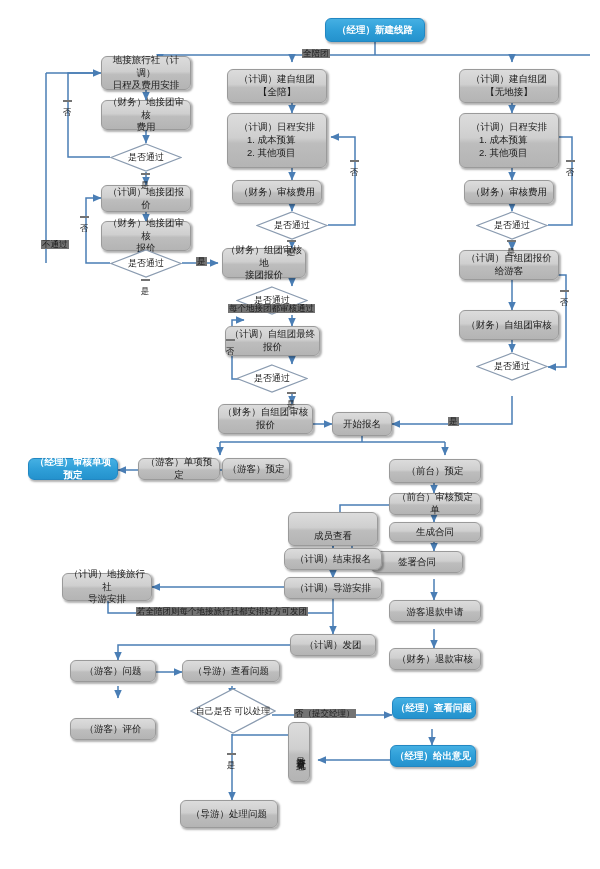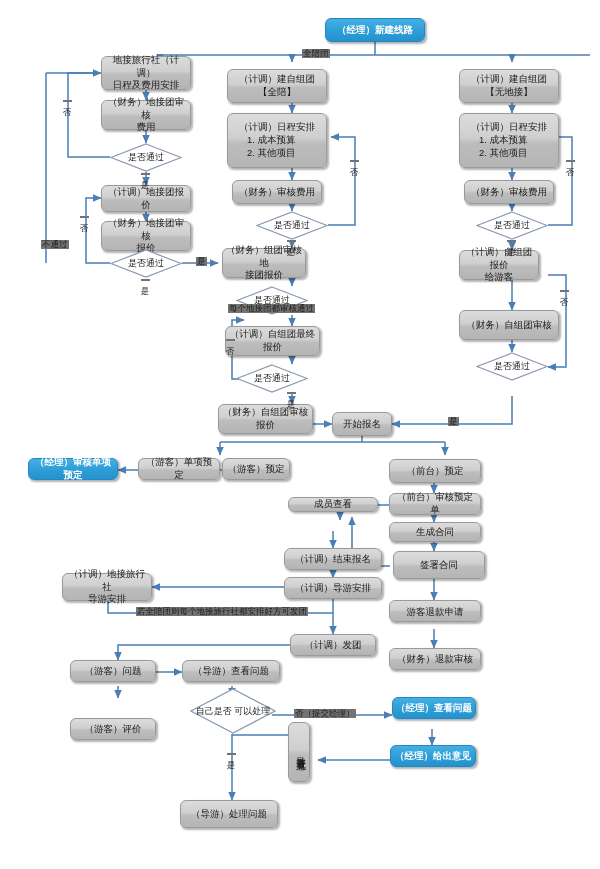--- a/index.html
+++ b/index.html
@@ -300,21 +300,21 @@
     <span class="txt">（财务）审核费用</span>
   </div>
 
   <div class="diamond" style="left:476px;top:211px;width:72px;height:29px;">
     <svg width="72" height="29">
         <polygon points="36,1 71,14.5 36,28 1,14.5" fill="#ffffff" stroke="#8a9bb0" stroke-width="1.2"></polygon>
       </svg>
     <span class="dtxt">是否通过</span>
   </div>
 
-  <div class="node grey" style="left:459px;top:250px;width:80px;height:30px;">
+  <div class="node grey" style="left:459px;top:250px;width:100px;height:30px;">
     <span class="txt">
       <span class="ln">（计调）自组团报价</span>
       <span class="ln">给游客</span>
     </span>
   </div>
 
   <div class="node grey" style="left:459px;top:310px;width:100px;height:30px;">
     <span class="txt">（财务）自组团审核</span>
   </div>
 
@@ -346,33 +346,33 @@
   </div>
 
   <div class="node grey" style="left:389px;top:493px;width:92px;height:22px;">
     <span class="txt">（前台）审核预定单</span>
   </div>
 
   <div class="node grey" style="left:389px;top:522px;width:92px;height:20px;">
     <span class="txt">生成合同</span>
   </div>
 
-  <div class="node grey" style="left:393px;top:551px;width:92px;height:28px;">
+  <div class="node grey" style="left:371px;top:551px;width:92px;height:22px;">
     <span class="txt">签署合同</span>
   </div>
 
   <div class="node grey" style="left:389px;top:600px;width:92px;height:22px;align-items:flex-end;">
     <span class="txt">游客退款申请</span>
   </div>
 
   <div class="node grey" style="left:389px;top:648px;width:92px;height:22px;">
     <span class="txt">（财务）退款审核</span>
   </div>
 
-  <div class="node grey" style="left:288px;top:497px;width:90px;height:15px;">
+  <div class="node grey" style="left:288px;top:512px;width:90px;height:34px;align-items:flex-end;">
     <span class="txt">成员查看</span>
   </div>
 
   <div class="node grey" style="left:284px;top:548px;width:98px;height:22px;border-radius:7px;">
     <span class="txt">（计调）结束报名</span>
   </div>
 
   <div class="node grey" style="left:284px;top:577px;width:98px;height:22px;">
     <span class="txt">（计调）导游安排</span>
   </div>

